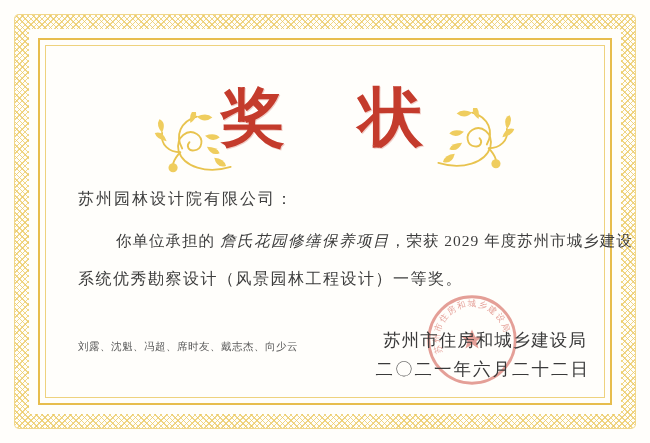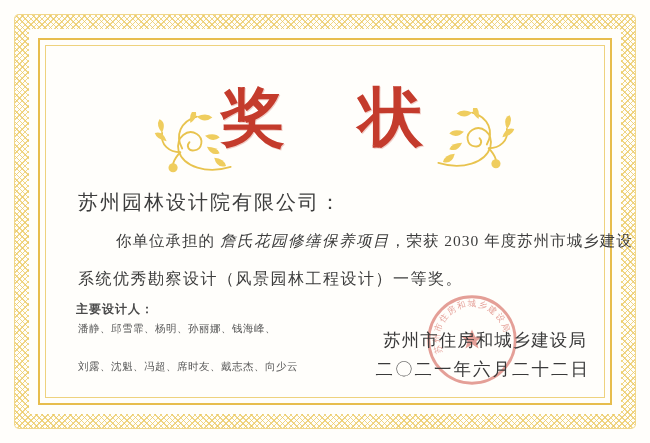--- a/index.html
+++ b/index.html
@@ -32,21 +32,21 @@
     letter-spacing:6px;word-spacing:46px;
     font-family:"Liberation Serif", serif;
     text-shadow:1px 1px 0 rgba(196,59,44,.25);
   }
   .flourish{position:absolute;width:84px;height:64px;}
   .flourish.left{left:153px;top:112px;}
   .flourish.right{left:432px;top:108px;transform:scaleX(-1);}
   
   .recipient{
     position:absolute;left:78px;top:189px;
-    font-size:20px;color:#3d3d3d;letter-spacing:2px;
+    font-size:16px;color:#3d3d3d;letter-spacing:2px;
   }
   .para-line1{
     position:absolute;left:78px;top:231px;width:505px;
     font-size:15.5px;color:#3d3d3d;letter-spacing:1px;
     text-indent:38px;white-space:nowrap;
   }
   .para-line1 .project{font-style:italic;letter-spacing:1.5px;margin-top:48px;}
   .para-line2{
     position:absolute;left:78px;top:269px;width:505px;
     font-size:16px;color:#3d3d3d;letter-spacing:1.5px;white-space:nowrap;
@@ -56,21 +56,21 @@
     position:absolute;left:76px;top:301px;
     font-size:12px;color:#4a4a4a;letter-spacing:1px;font-weight:bold;
     font-family:"Liberation Sans", sans-serif;
   }
   .designers-line1{
     position:absolute;left:78px;top:322px;
     font-size:10.5px;color:#5a5a5a;letter-spacing:.5px;
     font-family:"Liberation Sans", sans-serif;
   }
   .designers-line2{
-    position:absolute;left:78px;top:360px;
+    position:absolute;left:78px;top:340px;
     font-size:10.5px;color:#5a5a5a;letter-spacing:.5px;
     font-family:"Liberation Sans", sans-serif;
   }
   
   .issuer-name{
     position:absolute;left:380px;top:328px;width:210px;text-align:center;
     font-size:17.5px;color:#3a3a3a;letter-spacing:1px;z-index:3;
   }
   .issue-date{
     position:absolute;left:374px;top:357px;width:216px;text-align:right;
@@ -126,26 +126,24 @@
       <path d="M56,26 q11,-4 16,2 q-8,6 -16,-2"></path>
       <path d="M58,38 q11,0 14,7 q-9,4 -14,-7"></path>
       <path d="M66,50 q11,1 13,9 q-10,3 -13,-9"></path>
       <circle cx="21" cy="61" r="5"></circle>
     </g>
   </svg>
 
   <div class="recipient">苏州园林设计院有限公司：</div>
 
   <div class="para-line1">
-    <span>你单位承担的 </span><span class="project">詹氏花园修缮保养项目</span><span>，荣获 2030 年度苏州市城乡建设</span>
+    <span>你单位承担的 </span><span class="project">詹氏花园修缮保养项目</span><span>，荣获 2029 年度苏州市城乡建设</span>
   </div>
   <div class="para-line2">系统优秀勘察设计（风景园林工程设计）一等奖。</div>
 
-  <div class="designers-label">主要设计人：</div>
-  <div class="designers-line1">潘静、邱雪霏、杨明、孙丽娜、钱海峰、</div>
   <div class="designers-line2">刘露、沈魁、冯超、席时友、戴志杰、向少云</div>
 
   <svg class="seal" viewBox="-50 -50 100 100">
     <defs>
       <path id="sealArc" d="M -31,13 A 34 34 0 1 1 31,13" fill="none"></path>
     </defs>
     <circle cx="0" cy="0" r="45" fill="none" stroke="#cf5246" stroke-width="3"></circle>
     <text font-size="9" fill="#cf5246" letter-spacing="1.5" font-family="Liberation Serif, serif">
       <textPath href="#sealArc">苏州市住房和城乡建设局</textPath>
     </text>

